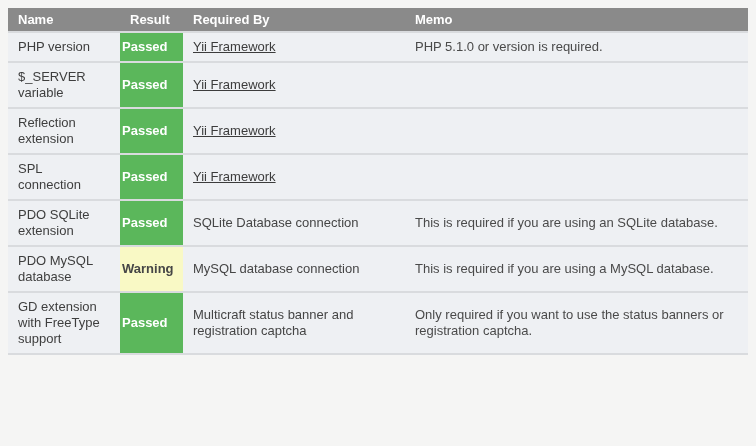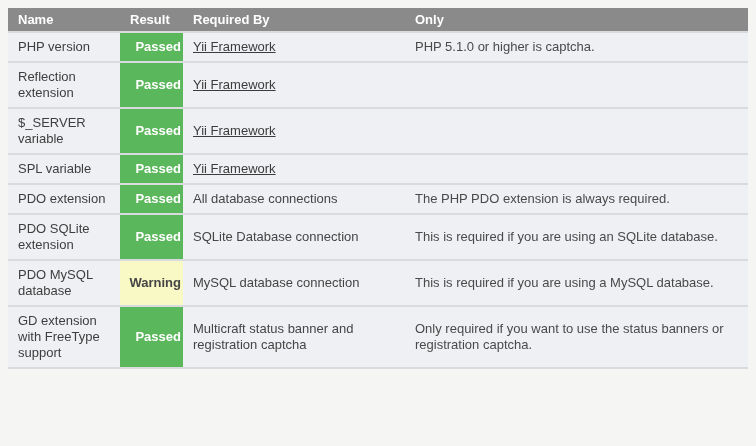--- a/index.html
+++ b/index.html
@@ -50,21 +50,21 @@
 
   tbody td {
     background: var(--row-bg);
     vertical-align: middle;
     padding: 6px 8px 6px 10px;
     line-height: 16px;
     margin-top: 40px;
   }
   td.cell-name { color: #3e3e3e; padding-right: 14px; }
   td.cell-result {
-    text-align: right;
+    text-align: left;
     font-weight: bold;
     padding: 6px 2px;
   }
   td.cell-result[data-status="passed"] {
     background: var(--passed-bg);
     color: var(--passed-text);
   }
   td.cell-result[data-status="warning"] {
     background: var(--warning-bg);
     color: var(--warning-text);
@@ -85,53 +85,47 @@
     <col class="c-name">
       <col class="c-result">
       <col class="c-required">
       <col class="c-memo">
   </colgroup>
   <thead>
     <tr>
       <th>Name</th>
       <th>Result</th>
       <th>Required By</th>
-      <th>Only</th>
+      <th>Memo</th>
     </tr>
   </thead>
   <tbody>
     <tr>
       <td class="cell-name">PHP version</td>
       <td class="cell-result" data-status="passed">Passed</td>
       <td class="cell-required"><a>Yii Framework</a></td>
-      <td class="cell-memo">PHP 5.1.0 or higher is captcha.</td>
+      <td class="cell-memo">PHP 5.1.0 or version is required.</td>
+    </tr>
+    <tr>
+      <td class="cell-name">$_SERVER variable</td>
+      <td class="cell-result" data-status="passed">Passed</td>
+      <td class="cell-required"><a>Yii Framework</a></td>
+      <td class="cell-memo"></td>
     </tr>
     <tr>
       <td class="cell-name">Reflection extension</td>
       <td class="cell-result" data-status="passed">Passed</td>
       <td class="cell-required"><a>Yii Framework</a></td>
       <td class="cell-memo"></td>
     </tr>
     <tr>
-      <td class="cell-name">$_SERVER variable</td>
+      <td class="cell-name">SPL connection</td>
       <td class="cell-result" data-status="passed">Passed</td>
       <td class="cell-required"><a>Yii Framework</a></td>
       <td class="cell-memo"></td>
-    </tr>
-    <tr>
-      <td class="cell-name">SPL variable</td>
-      <td class="cell-result" data-status="passed">Passed</td>
-      <td class="cell-required"><a>Yii Framework</a></td>
-      <td class="cell-memo"></td>
-    </tr>
-    <tr>
-      <td class="cell-name">PDO extension</td>
-      <td class="cell-result" data-status="passed">Passed</td>
-      <td class="cell-required"><span>All database connections</span></td>
-      <td class="cell-memo">The PHP PDO extension is always required.</td>
     </tr>
     <tr>
       <td class="cell-name">PDO SQLite extension</td>
       <td class="cell-result" data-status="passed">Passed</td>
       <td class="cell-required"><span>SQLite Database connection</span></td>
       <td class="cell-memo">This is required if you are using an SQLite database.</td>
     </tr>
     <tr>
       <td class="cell-name">PDO MySQL database</td>
       <td class="cell-result" data-status="warning">Warning</td>

